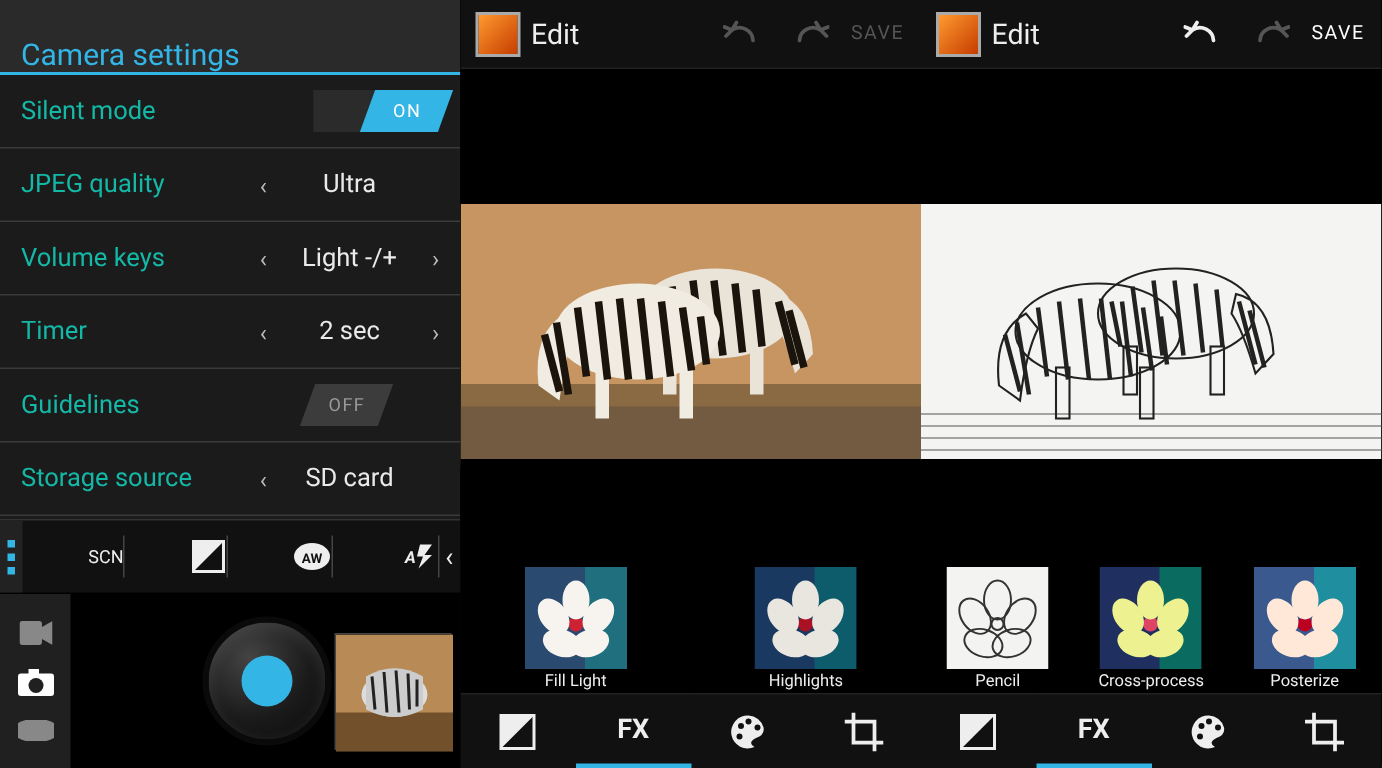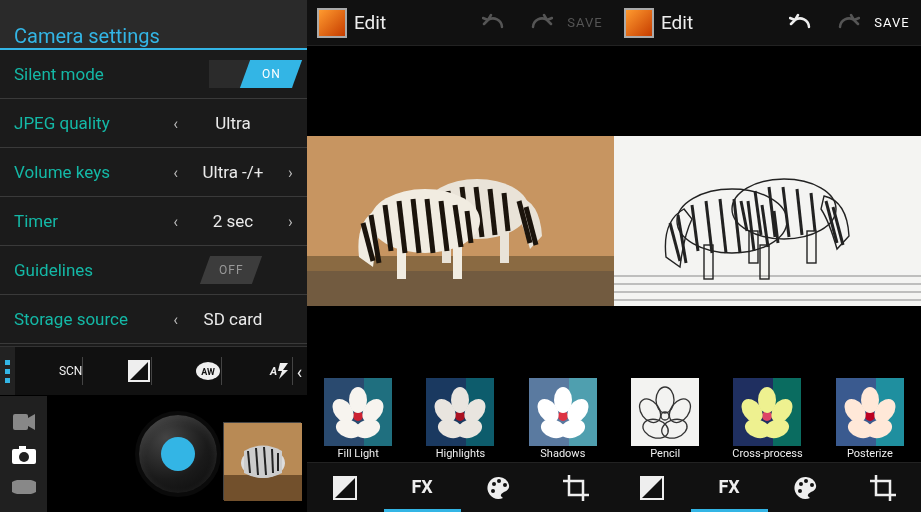--- a/index.html
+++ b/index.html
@@ -165,21 +165,21 @@
         <span class="arrow">‹</span>
         <span class="val">Ultra</span>
         <span class="arrow" style="visibility:hidden">›</span>
       </div>
     </div>
 
     <div class="srow">
       <div class="label">Volume keys</div>
       <div class="stepper">
         <span class="arrow">‹</span>
-        <span class="val">Ultra -/+</span>
+        <span class="val">Light -/+</span>
         <span class="arrow">›</span>
       </div>
     </div>
 
     <div class="srow">
       <div class="label">Timer</div>
       <div class="stepper">
         <span class="arrow">‹</span>
         <span class="val">2 sec</span>
         <span class="arrow">›</span>
@@ -379,37 +379,20 @@
               <ellipse cx="0" cy="-16" rx="9" ry="13"></ellipse>
               <ellipse cx="15" cy="-5" rx="9" ry="13" transform="rotate(72)"></ellipse>
               <ellipse cx="9" cy="13" rx="9" ry="13" transform="rotate(144)"></ellipse>
               <ellipse cx="-9" cy="13" rx="9" ry="13" transform="rotate(216)"></ellipse>
               <ellipse cx="-15" cy="-5" rx="9" ry="13" transform="rotate(288)"></ellipse>
             </g>
           </g>
         </svg>
       <div class="flabel">Highlights</div>
     </div>
-    <div class="fitem">
-      <svg class="thumbp" width="68" height="68">
-          <rect width="68" height="68" fill="#5a7aa0"></rect>
-          <rect x="40" width="28" height="68" fill="#4f9faf"></rect>
-          <g transform="translate(34,38)">
-            <circle r="5" fill="#d34"></circle>
-            <g fill="#fff">
-              <ellipse cx="0" cy="-16" rx="9" ry="13"></ellipse>
-              <ellipse cx="15" cy="-5" rx="9" ry="13" transform="rotate(72)"></ellipse>
-              <ellipse cx="9" cy="13" rx="9" ry="13" transform="rotate(144)"></ellipse>
-              <ellipse cx="-9" cy="13" rx="9" ry="13" transform="rotate(216)"></ellipse>
-              <ellipse cx="-15" cy="-5" rx="9" ry="13" transform="rotate(288)"></ellipse>
-            </g>
-          </g>
-        </svg>
-      <div class="flabel">Shadows</div>
-    </div>
   </div>
 
   <div class="effects-bar">
     <div class="ebtn">
       <svg width="26" height="26">
           <rect x="2" y="2" width="22" height="22" fill="none" stroke="#eee" stroke-width="2"></rect>
           <polygon points="2,2 24,2 2,24" fill="#eee"></polygon>
         </svg>
     </div>
     <div class="ebtn active">

